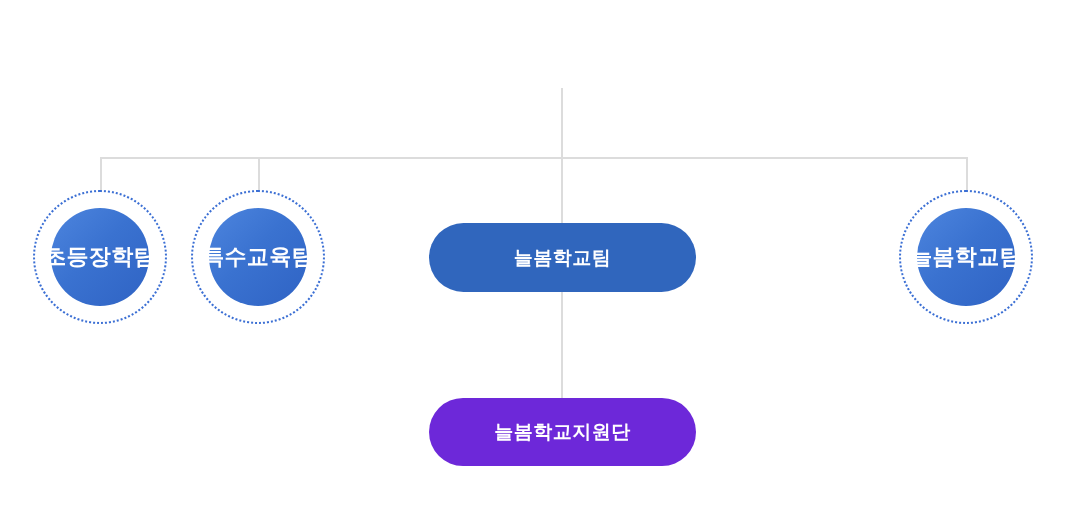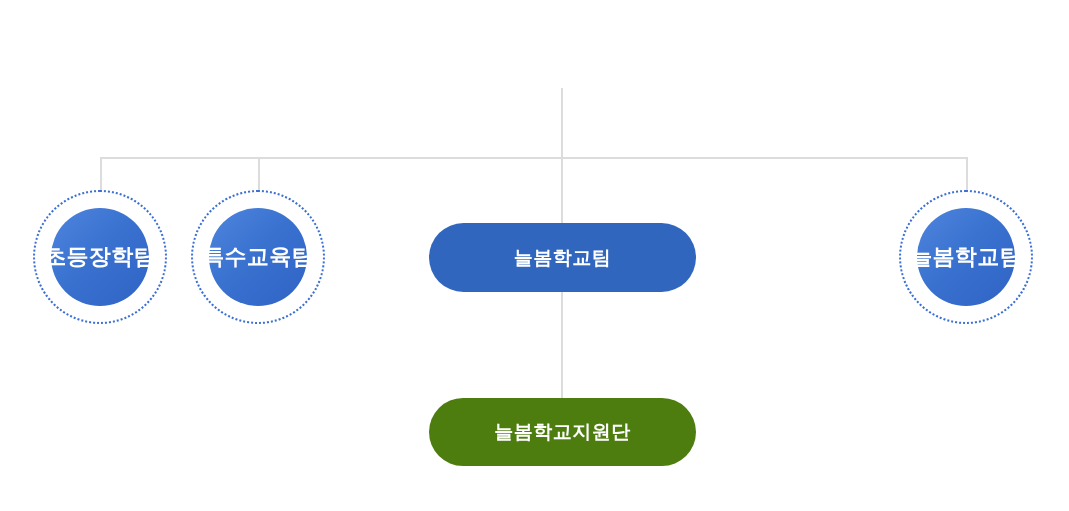--- a/index.html
+++ b/index.html
@@ -40,21 +40,21 @@
     font-size: 19px;
     font-weight: bold;
     letter-spacing: 0.5px;
     text-align: center;
     white-space: nowrap;
   }
   .pill-primary {
     background: #3066bd;
   }
   .pill-dark {
-    background: #4d7c0f;
+    background: #6d28d9;
     text-align: right;
   }
 
   
   .node-circle-wrap {
     position: absolute;
     width: 134px;
     height: 134px;
     border-radius: 50%;
     border: 2px dotted #3b6fd4;

